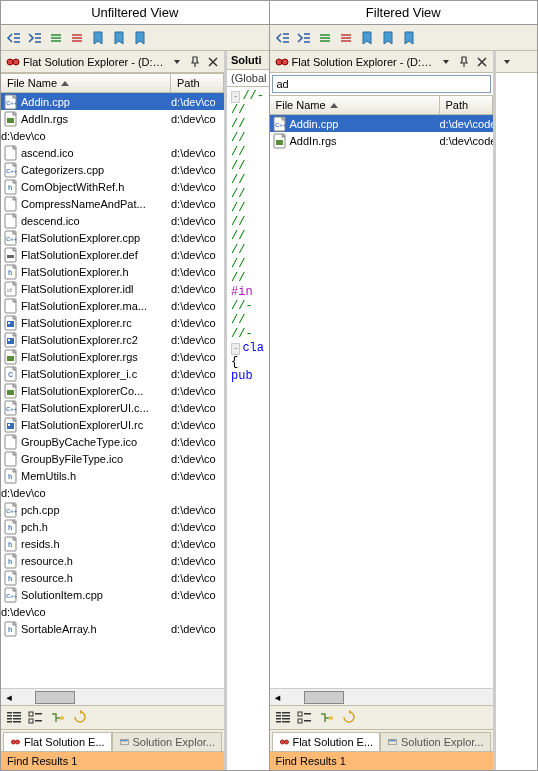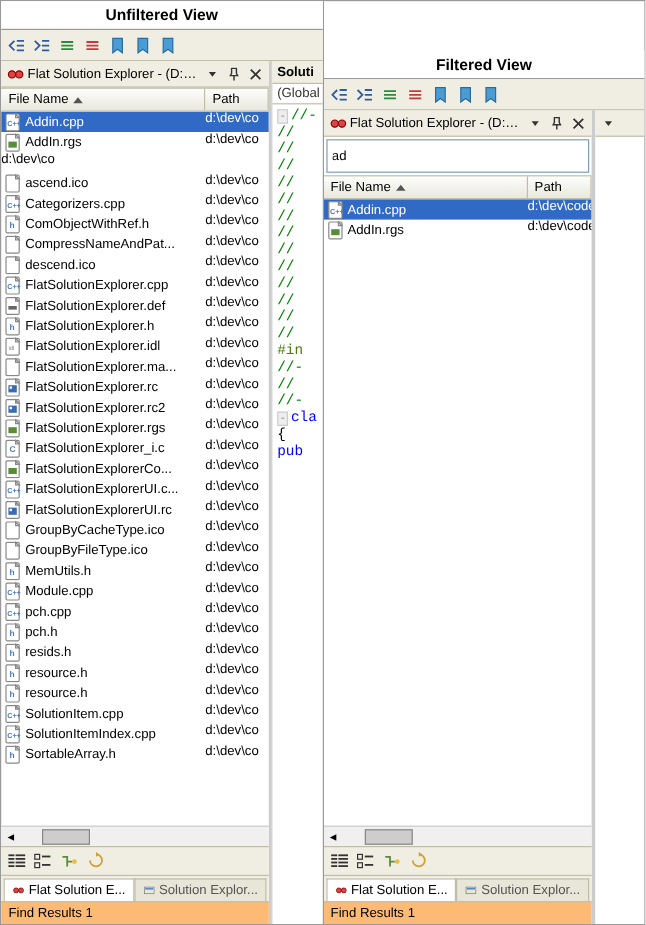--- a/index.html
+++ b/index.html
@@ -1,44 +1,44 @@
 <!DOCTYPE html>
 <html><head>
 <meta charset="utf-8">
 <style>
   * { box-sizing: border-box; margin: 0; padding: 0; }
   body { font-family: Tahoma, Arial, sans-serif; font-size: 11px; background: #fff; color: #000; }
   .outer { display: flex; border: 1px solid #999; width: 538px; height: 771px; }
   .pane { flex: 1; border-right: 1px solid #999; display: flex; flex-direction: column; min-width: 0; }
-  .pane:last-child { border-right: none; margin-top: 41px; }
-  .pane-title { font-weight: bold; font-size: 13px; text-align: center; padding: 4px 0; border-bottom: 1px solid #999; background: #fff; }
+  .pane:last-child { border-right: none; }
+  .pane-title { font-weight: normal; font-size: 13px; text-align: center; padding: 4px 0; border-bottom: 1px solid #999; background: #fff; }
   .toolbar { background: #f0eee2; border-bottom: 1px solid #c0bda8; padding: 2px 4px; display: flex; gap: 3px; align-items: center; height: 26px; }
   .tb-icon { width: 18px; height: 18px; display: inline-flex; align-items: center; justify-content: center; }
   svg { display: block; }
   .pane-body { flex: 1; display: flex; min-height: 0; }
   .explorer { flex: 0 0 225px; display: flex; flex-direction: column; border-right: 2px solid #ccc; min-width: 0; }
   .code-strip { flex: 1; min-width: 0; display: flex; flex-direction: column; border-left: 1px solid #ccc; }
   .code-tab { background: #f0eee2; border-bottom: 1px solid #c0bda8; padding: 3px 4px; font-weight: bold; }
   .code-global { border-bottom: 1px solid #c0bda8; padding: 2px 4px; color: #333; white-space: nowrap; overflow: hidden; }
   .code-body { flex: 1; padding: 2px 4px; font-family: 'Courier New', monospace; font-size: 12px; overflow: hidden; white-space: nowrap; }
   .cm { color: #008000; }
   .kw { color: #0000ff; }
-  .pp { color: #4d7c0f; text-align: right; }
+  .pp { color: #a21caf; text-align: right; }
   .panel-title { background: #f0eee2; border-bottom: 1px solid #c0bda8; display: flex; align-items: center; padding: 2px 4px; gap: 4px; height: 22px; }
   .panel-title-icon { width: 14px; height: 14px; }
   .panel-title-text { flex: 1; white-space: nowrap; overflow: hidden; text-overflow: ellipsis; }
   .panel-title-ctrl { width: 14px; height: 14px; display: inline-flex; align-items: center; justify-content: center; cursor: pointer; }
-  .filter { border: 1px solid #7f9db9; margin: 2px; padding: 2px 4px; font-size: 11px; height: 28px; background: #fff; }
+  .filter { border: 1px solid #7f9db9; margin: 2px; padding: 2px 4px; font-size: 11px; height: 18px; background: #fff; }
   .list-head { display: flex; background: linear-gradient(#fdfdfd, #e9e8dc); border-bottom: 1px solid #c0bda8; border-top: 1px solid #c0bda8; }
   .list-head-col { padding: 3px 6px; border-right: 1px solid #c0bda8; display: flex; align-items: center; gap: 4px; white-space: nowrap; text-align: right; }
   .list-head-col.filename { flex: 0 0 170px; }
   .list-head-col.path { flex: 1; }
   .sort-arrow { width: 0; height: 0; border-left: 4px solid transparent; border-right: 4px solid transparent; border-bottom: 5px solid #555; }
   .list-body { flex: 1; overflow: auto; font-size: 11px; min-width:0;}
-  .list-row { display: flex; padding: 0px 0; height: 17px; white-space: nowrap; cursor: default; }
+  .list-row { display: flex; align-items: center; padding: 0px 0; height: 17px; white-space: nowrap; cursor: default; }
   .list-row.selected { background: #316ac5; color: #fff; }
   .cell-file { flex: 0 0 170px; display: flex; align-items: center; padding-left: 2px; gap: 2px; overflow: hidden; }
   .cell-path { flex: 1; overflow: hidden; text-overflow: clip; }
   .file-icon { width: 16px; height: 16px; flex-shrink: 0; }
   .list-scroll-h { height: 17px; background: #f0f0f0; border-top: 1px solid #ccc; display: flex; align-items: center; }
   .hthumb { width: 40px; height: 13px; background: #cdcdcd; border: 1px solid #888; margin-left: 18px; }
   .bot-toolbar { background: #f0eee2; border-top: 1px solid #c0bda8; padding: 2px 4px; display: flex; gap: 4px; align-items: center; height: 24px; }
   .bot-tabs { background: #f0eee2; border-top: 1px solid #c0bda8; display: flex; height: 22px; align-items: flex-end; padding: 0 2px; gap:0;}
   .bot-tab { display: inline-flex; align-items: center; gap: 3px; padding: 2px 6px; border: 1px solid #c0bda8; border-bottom: none; background: #f8f7ef; font-size: 11px; white-space: nowrap; overflow: hidden; max-width: 115px; cursor:pointer;}
   .bot-tab.active { background: #fff; font-weight: normal; }
@@ -412,121 +412,101 @@
                     <rect x="2" y="1" width="11" height="14" rx="1" fill="#fff" stroke="#888"></rect>
                     <path d="M10 1 L13 4 L10 4 Z" fill="#ddd" stroke="#888"></path>
                     <text x="5" y="11" font-size="7" font-weight="bold" fill="#4a7cc4">h</text>
                   </svg>
                 </span>
                 <span>MemUtils.h</span>
               </div>
               <div class="cell-path">d:\dev\co</div>
             </div>
             <div class="list-row">
+              <div class="cell-path">d:\dev\co</div>
+            </div>
+            <div class="list-row">
               <div class="cell-file">
                 <span class="file-icon">
                   <svg width="16" height="16" viewBox="0 0 16 16">
                     <rect x="2" y="1" width="11" height="14" rx="1" fill="#fff" stroke="#888"></rect>
                     <path d="M10 1 L13 4 L10 4 Z" fill="#ddd" stroke="#888"></path>
                     <text x="3" y="11" font-size="6" font-weight="bold" fill="#4a7cc4">C++</text>
                   </svg>
                 </span>
-                <span>Module.cpp</span>
+                <span>pch.cpp</span>
+              </div>
+              <div class="cell-path">d:\dev\co</div>
+            </div>
+            <div class="list-row">
+              <div class="cell-file">
+                <span class="file-icon">
+                  <svg width="16" height="16" viewBox="0 0 16 16">
+                    <rect x="2" y="1" width="11" height="14" rx="1" fill="#fff" stroke="#888"></rect>
+                    <path d="M10 1 L13 4 L10 4 Z" fill="#ddd" stroke="#888"></path>
+                    <text x="5" y="11" font-size="7" font-weight="bold" fill="#4a7cc4">h</text>
+                  </svg>
+                </span>
+                <span>pch.h</span>
+              </div>
+              <div class="cell-path">d:\dev\co</div>
+            </div>
+            <div class="list-row">
+              <div class="cell-file">
+                <span class="file-icon">
+                  <svg width="16" height="16" viewBox="0 0 16 16">
+                    <rect x="2" y="1" width="11" height="14" rx="1" fill="#fff" stroke="#888"></rect>
+                    <path d="M10 1 L13 4 L10 4 Z" fill="#ddd" stroke="#888"></path>
+                    <text x="5" y="11" font-size="7" font-weight="bold" fill="#4a7cc4">h</text>
+                  </svg>
+                </span>
+                <span>resids.h</span>
+              </div>
+              <div class="cell-path">d:\dev\co</div>
+            </div>
+            <div class="list-row">
+              <div class="cell-file">
+                <span class="file-icon">
+                  <svg width="16" height="16" viewBox="0 0 16 16">
+                    <rect x="2" y="1" width="11" height="14" rx="1" fill="#fff" stroke="#888"></rect>
+                    <path d="M10 1 L13 4 L10 4 Z" fill="#ddd" stroke="#888"></path>
+                    <text x="5" y="11" font-size="7" font-weight="bold" fill="#4a7cc4">h</text>
+                  </svg>
+                </span>
+                <span>resource.h</span>
+              </div>
+              <div class="cell-path">d:\dev\co</div>
+            </div>
+            <div class="list-row">
+              <div class="cell-file">
+                <span class="file-icon">
+                  <svg width="16" height="16" viewBox="0 0 16 16">
+                    <rect x="2" y="1" width="11" height="14" rx="1" fill="#fff" stroke="#888"></rect>
+                    <path d="M10 1 L13 4 L10 4 Z" fill="#ddd" stroke="#888"></path>
+                    <text x="5" y="11" font-size="7" font-weight="bold" fill="#4a7cc4">h</text>
+                  </svg>
+                </span>
+                <span>resource.h</span>
               </div>
               <div class="cell-path">d:\dev\co</div>
             </div>
             <div class="list-row">
               <div class="cell-file">
                 <span class="file-icon">
                   <svg width="16" height="16" viewBox="0 0 16 16">
                     <rect x="2" y="1" width="11" height="14" rx="1" fill="#fff" stroke="#888"></rect>
                     <path d="M10 1 L13 4 L10 4 Z" fill="#ddd" stroke="#888"></path>
                     <text x="3" y="11" font-size="6" font-weight="bold" fill="#4a7cc4">C++</text>
                   </svg>
                 </span>
-                <span>pch.cpp</span>
-              </div>
-              <div class="cell-path">d:\dev\co</div>
-            </div>
-            <div class="list-row">
-              <div class="cell-file">
-                <span class="file-icon">
-                  <svg width="16" height="16" viewBox="0 0 16 16">
-                    <rect x="2" y="1" width="11" height="14" rx="1" fill="#fff" stroke="#888"></rect>
-                    <path d="M10 1 L13 4 L10 4 Z" fill="#ddd" stroke="#888"></path>
-                    <text x="5" y="11" font-size="7" font-weight="bold" fill="#4a7cc4">h</text>
-                  </svg>
-                </span>
-                <span>pch.h</span>
-              </div>
-              <div class="cell-path">d:\dev\co</div>
-            </div>
-            <div class="list-row">
-              <div class="cell-file">
-                <span class="file-icon">
-                  <svg width="16" height="16" viewBox="0 0 16 16">
-                    <rect x="2" y="1" width="11" height="14" rx="1" fill="#fff" stroke="#888"></rect>
-                    <path d="M10 1 L13 4 L10 4 Z" fill="#ddd" stroke="#888"></path>
-                    <text x="5" y="11" font-size="7" font-weight="bold" fill="#4a7cc4">h</text>
-                  </svg>
-                </span>
-                <span>resids.h</span>
-              </div>
-              <div class="cell-path">d:\dev\co</div>
-            </div>
-            <div class="list-row">
-              <div class="cell-file">
-                <span class="file-icon">
-                  <svg width="16" height="16" viewBox="0 0 16 16">
-                    <rect x="2" y="1" width="11" height="14" rx="1" fill="#fff" stroke="#888"></rect>
-                    <path d="M10 1 L13 4 L10 4 Z" fill="#ddd" stroke="#888"></path>
-                    <text x="5" y="11" font-size="7" font-weight="bold" fill="#4a7cc4">h</text>
-                  </svg>
-                </span>
-                <span>resource.h</span>
-              </div>
-              <div class="cell-path">d:\dev\co</div>
-            </div>
-            <div class="list-row">
-              <div class="cell-file">
-                <span class="file-icon">
-                  <svg width="16" height="16" viewBox="0 0 16 16">
-                    <rect x="2" y="1" width="11" height="14" rx="1" fill="#fff" stroke="#888"></rect>
-                    <path d="M10 1 L13 4 L10 4 Z" fill="#ddd" stroke="#888"></path>
-                    <text x="5" y="11" font-size="7" font-weight="bold" fill="#4a7cc4">h</text>
-                  </svg>
-                </span>
-                <span>resource.h</span>
-              </div>
-              <div class="cell-path">d:\dev\co</div>
-            </div>
-            <div class="list-row">
-              <div class="cell-file">
-                <span class="file-icon">
-                  <svg width="16" height="16" viewBox="0 0 16 16">
-                    <rect x="2" y="1" width="11" height="14" rx="1" fill="#fff" stroke="#888"></rect>
-                    <path d="M10 1 L13 4 L10 4 Z" fill="#ddd" stroke="#888"></path>
-                    <text x="3" y="11" font-size="6" font-weight="bold" fill="#4a7cc4">C++</text>
-                  </svg>
-                </span>
                 <span>SolutionItem.cpp</span>
               </div>
               <div class="cell-path">d:\dev\co</div>
             </div>
             <div class="list-row">
-              <div class="cell-file">
-                <span class="file-icon">
-                  <svg width="16" height="16" viewBox="0 0 16 16">
-                    <rect x="2" y="1" width="11" height="14" rx="1" fill="#fff" stroke="#888"></rect>
-                    <path d="M10 1 L13 4 L10 4 Z" fill="#ddd" stroke="#888"></path>
-                    <text x="3" y="11" font-size="6" font-weight="bold" fill="#4a7cc4">C++</text>
-                  </svg>
-                </span>
-                <span>SolutionItemIndex.cpp</span>
-              </div>
               <div class="cell-path">d:\dev\co</div>
             </div>
             <div class="list-row">
               <div class="cell-file">
                 <span class="file-icon">
                   <svg width="16" height="16" viewBox="0 0 16 16">
                     <rect x="2" y="1" width="11" height="14" rx="1" fill="#fff" stroke="#888"></rect>
                     <path d="M10 1 L13 4 L10 4 Z" fill="#ddd" stroke="#888"></path>
                     <text x="5" y="11" font-size="7" font-weight="bold" fill="#4a7cc4">h</text>
                   </svg>

